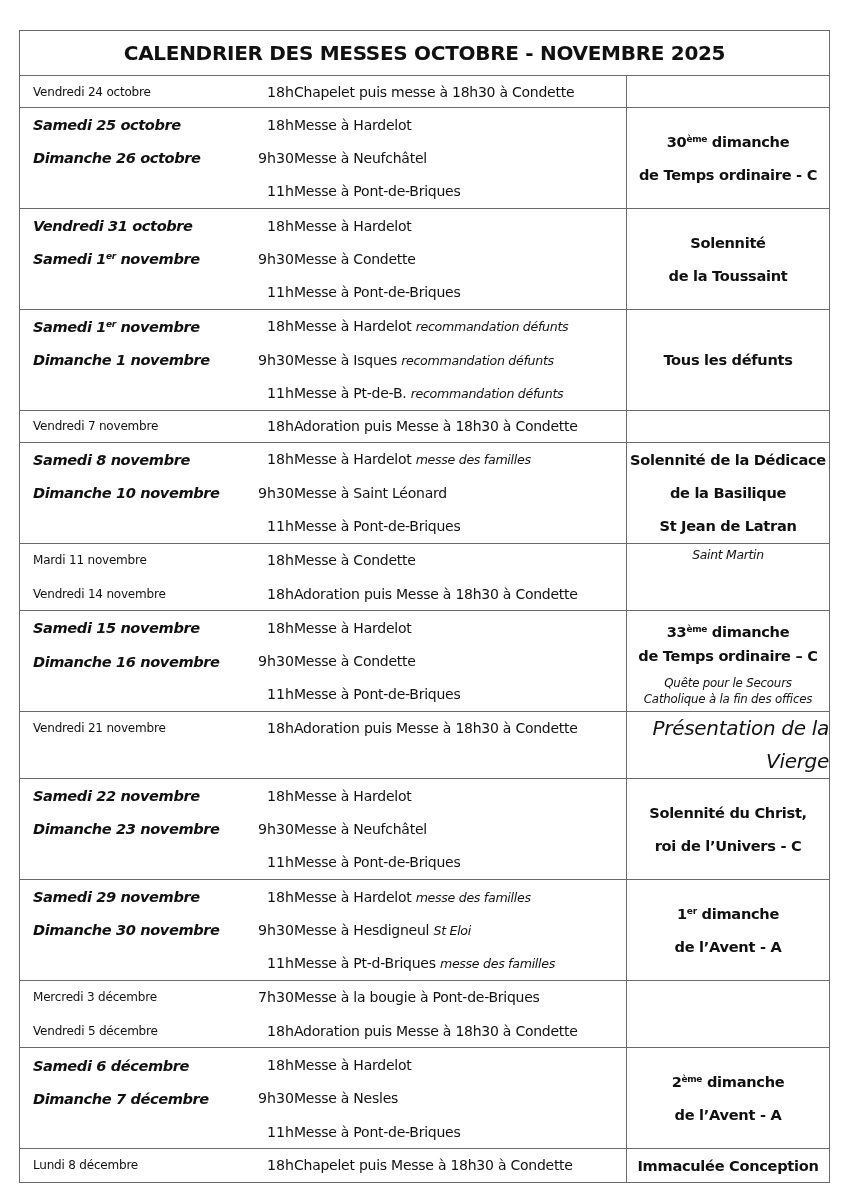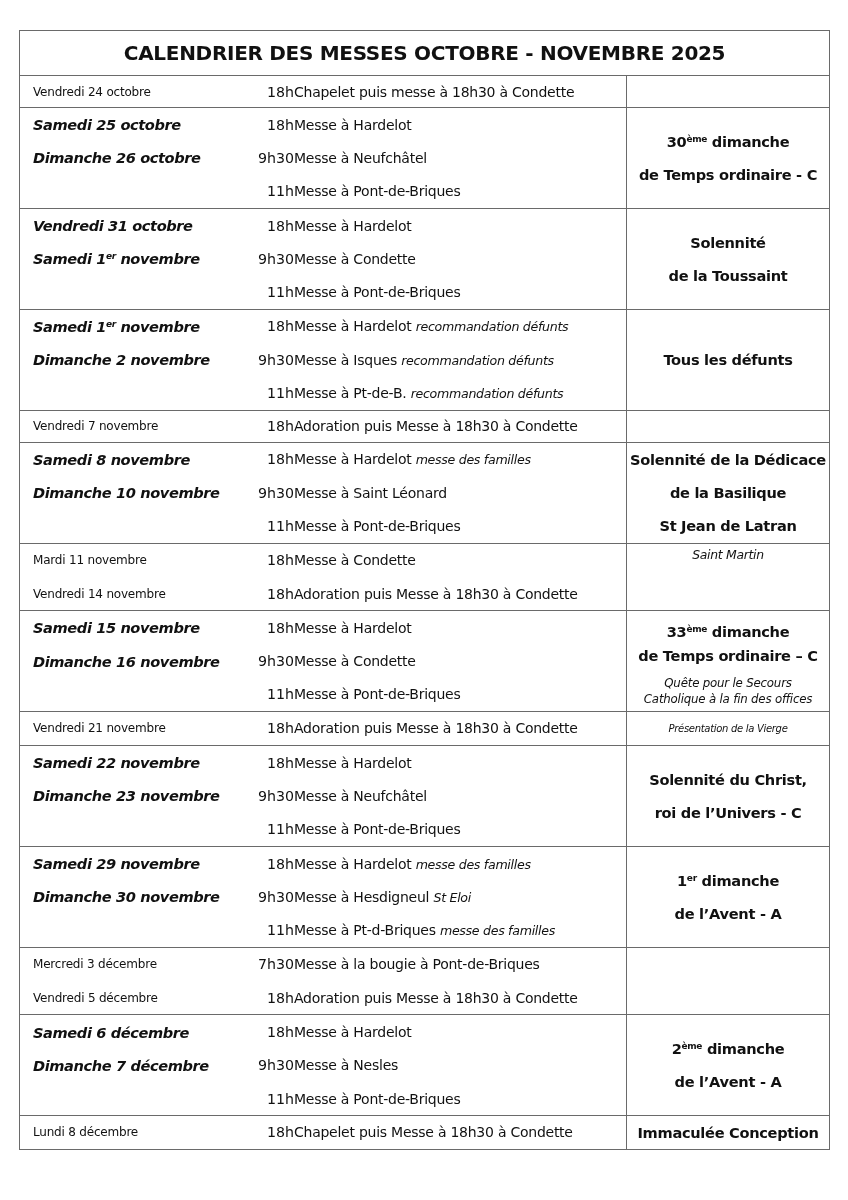--- a/index.html
+++ b/index.html
@@ -12,21 +12,21 @@
   .line { height:33.3px; display:flex; align-items:center; font-size:14.4px; white-space:nowrap; }
   .line.single { height:31px; }
   .day { width:200px; padding-left:13px; box-sizing:border-box; font-size:12px; letter-spacing:-0.2px; }
   .day.bold { font-weight:bold; font-size:14.6px; letter-spacing:-0.4px;font-style:italic; }
   .time { width:74px; text-align:right; box-sizing:border-box; font-size:14.2px; }
   .desc { font-size:14px; letter-spacing:-0.25px; }
   .desc i { font-size:12.6px; letter-spacing:-0.3px; }
   .right { text-align:center; vertical-align:middle; font-weight:bold; font-size:14.6px; letter-spacing:-0.3px; line-height:33px; }
   .right .sm { font-size:11.8px; font-weight:normal; font-style:italic; line-height:16px; display:block; letter-spacing:-0.2px; }
   .right.top { vertical-align:top; }
-  .right.ital { font-weight:normal; font-style:italic; font-size:10px; }
+  .right.ital { font-weight:normal; font-style:italic; font-size:20px;text-align:right; }
   .right.itsm { font-weight:normal; font-style:italic; font-size:12.4px; line-height:18px; padding-top:2px; }
   sup { font-size:9px; vertical-align:5px; line-height:0; }
   .footer { position:absolute; left:19px; top:1231px; font-size:10px; color:#222; letter-spacing:-0.1px; }
 </style>
 </head>
 <body>
 
 <div class="sheet">
 <table>
   <colgroup>
@@ -96,21 +96,21 @@
           </td>
         </tr>
         <tr>
           <td class="lines">
             <div class="line">
               <span class="day bold"><span>Samedi 1</span><sup>er</sup><span> novembre</span></span>
               <span class="time">18h</span>
               <span class="desc"><span>Messe à Hardelot</span> <i>recommandation défunts</i></span>
             </div>
             <div class="line">
-              <span class="day bold">Dimanche 2 novembre</span>
+              <span class="day bold">Dimanche 1 novembre</span>
               <span class="time">9h30</span>
               <span class="desc"><span>Messe à Isques</span> <i>recommandation défunts</i></span>
             </div>
             <div class="line">
               <span class="day bold"></span>
               <span class="time">11h</span>
               <span class="desc"><span>Messe à Pt-de-B.</span> <i>recommandation défunts</i></span>
             </div>
           </td>
           <td class="right">Tous les défunts</td>

